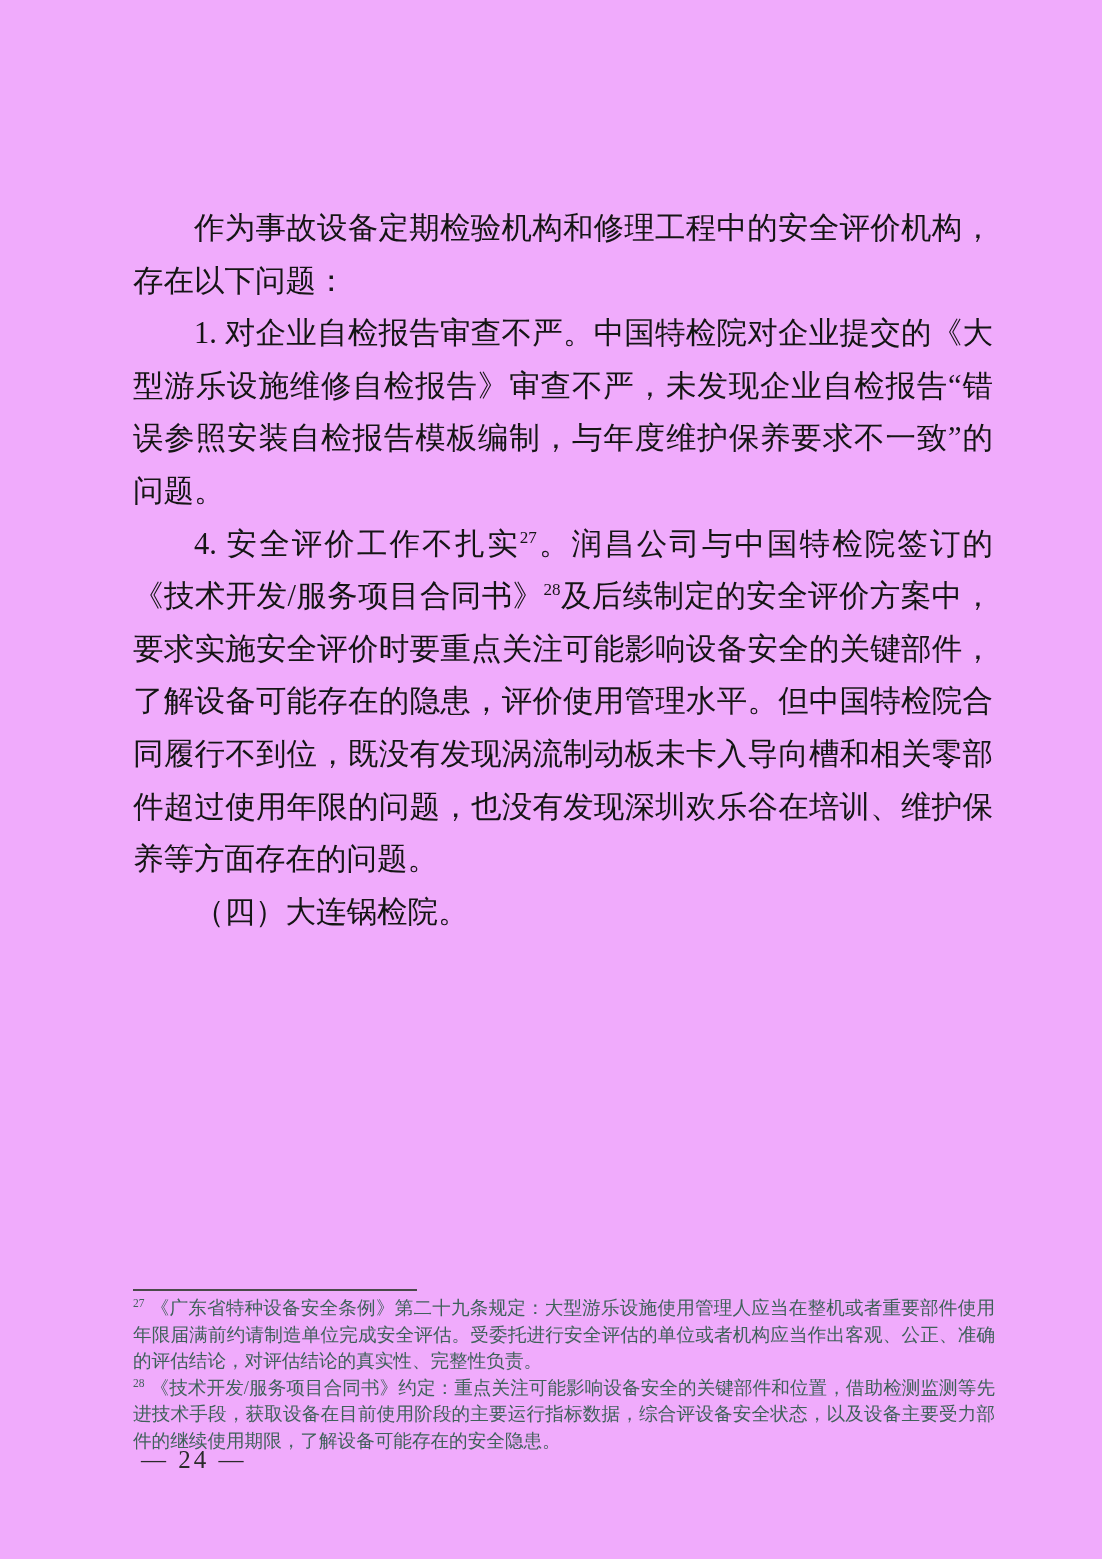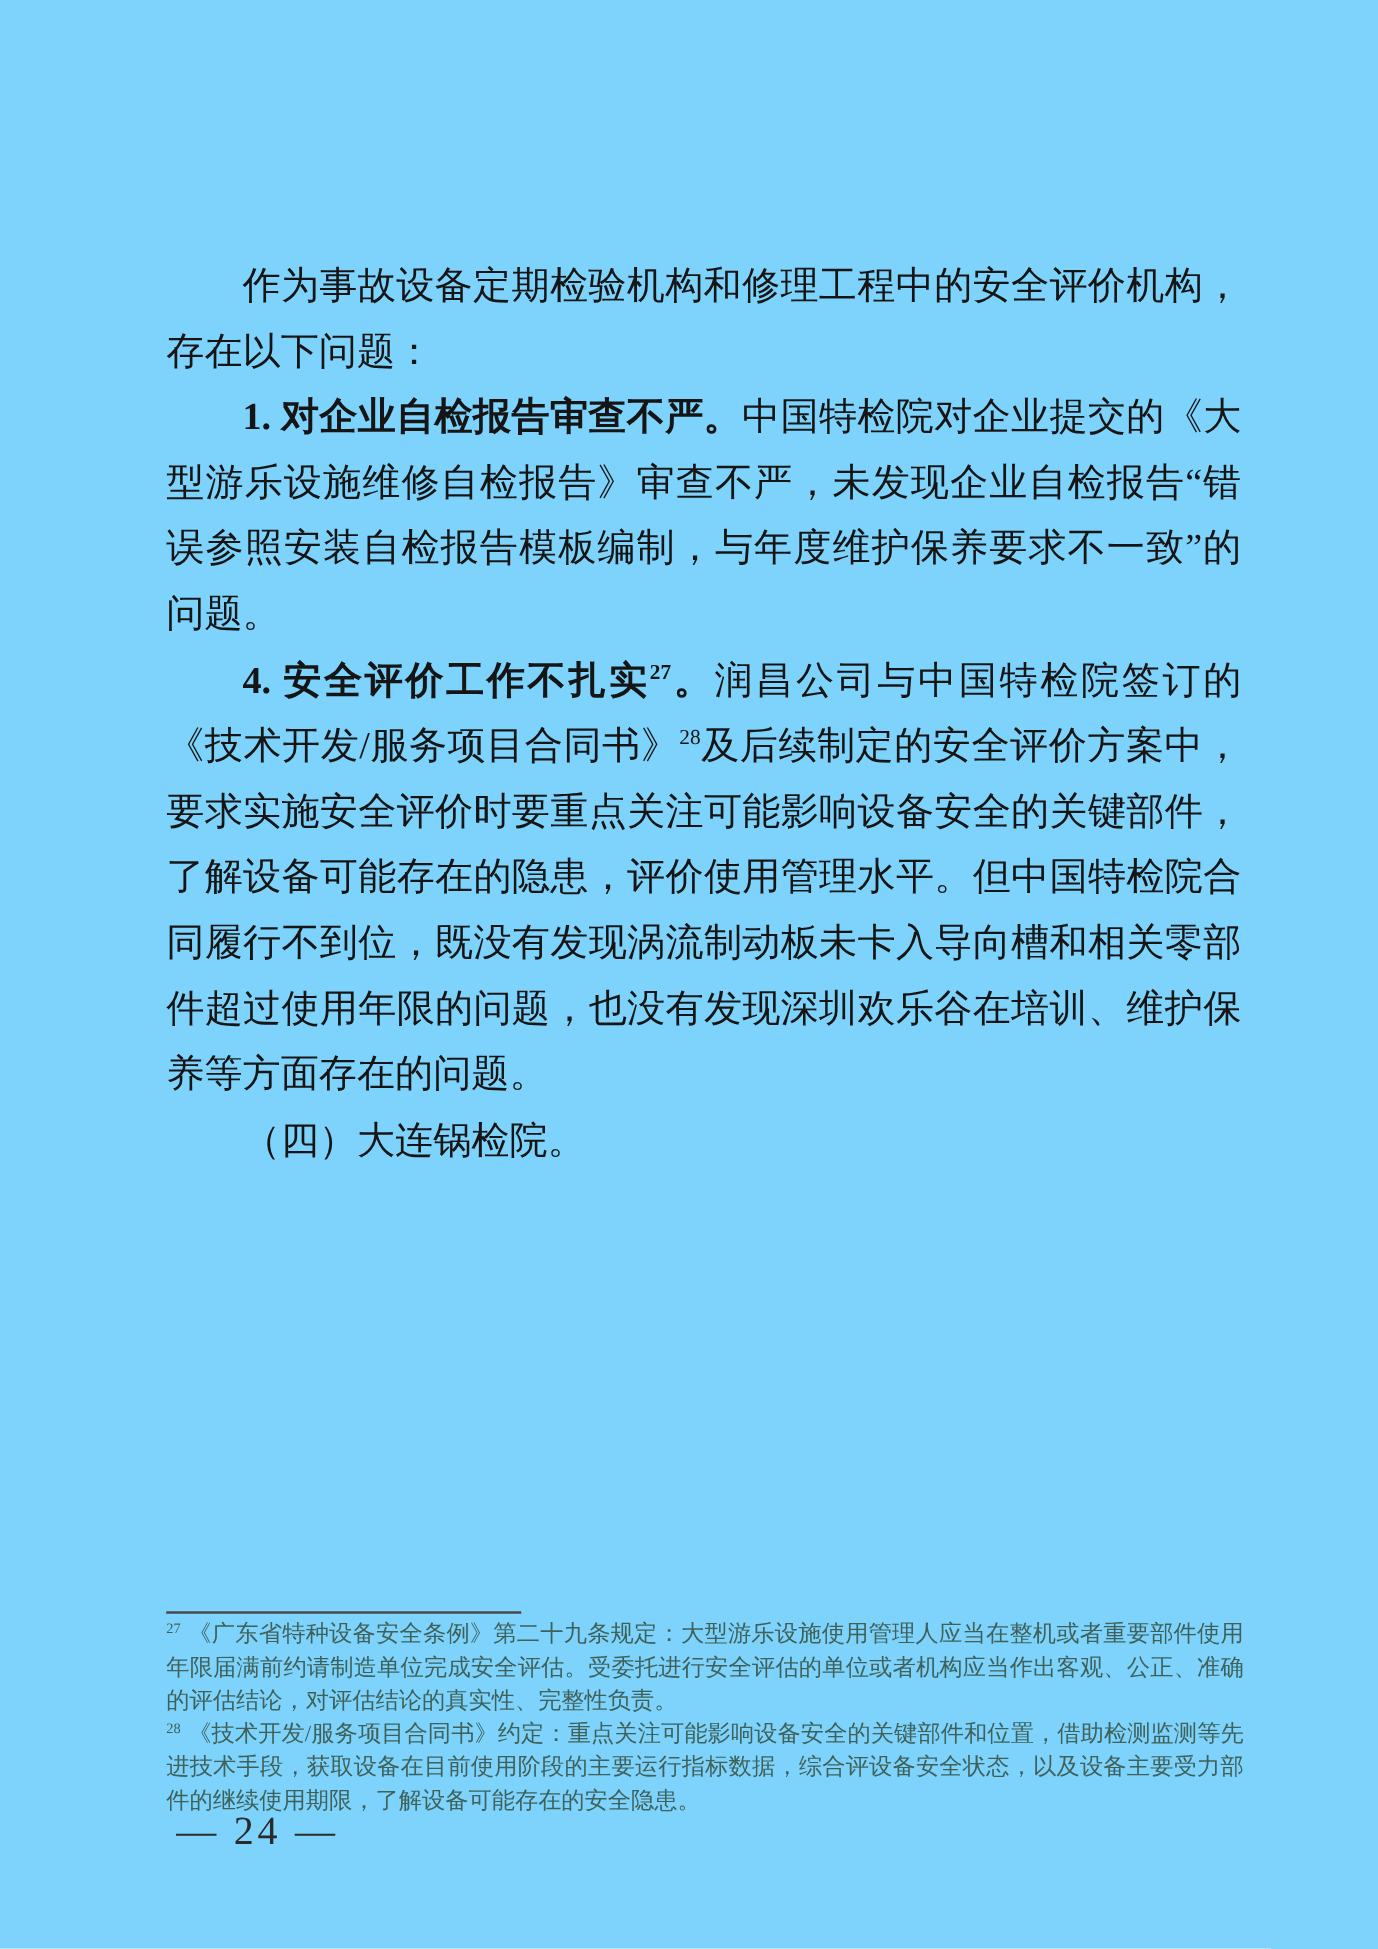--- a/index.html
+++ b/index.html
@@ -4,40 +4,40 @@
 <style>
   html, body {
     margin: 0;
     padding: 0;
     background: #ffffff;
   }
   .page {
     position: relative;
     width: 1102px;
     height: 1559px;
-    background: #7dd3fc;
+    background: #f0abfc;
     overflow: hidden;
     font-family: "Liberation Serif", "DejaVu Serif", serif;
   }
   .content {
     position: absolute;
     top: 202px;
     left: 133px;
     width: 860px;
     color: #151515;
     font-size: 30.5px;
     line-height: 52.6px;
     text-align: justify;
   }
   .content p {
     margin: 0;
     text-indent: 2em;
   }
   .lead-bold {
-    font-weight: 700;
+    font-weight: 400;
   }
   .section-heading {
     margin: 0;
     text-indent: 2em;
     font-weight: 400;
   }
   .sup {
     font-size: 0.56em;
     vertical-align: super;
     line-height: 0;
@@ -66,21 +66,21 @@
   }
   .footnotes .sup {
     font-size: 0.62em;
     padding-right: 6px;
   }
   .page-number {
     position: absolute;
     left: 141px;
     top: 1446px;
     color: #2a2a2a;
-    font-size: 32px;
+    font-size: 25px;
     letter-spacing: 3px;
   }
 </style>
 </head>
 <body>
 
 <div class="page">
 
   <main class="content">
 

